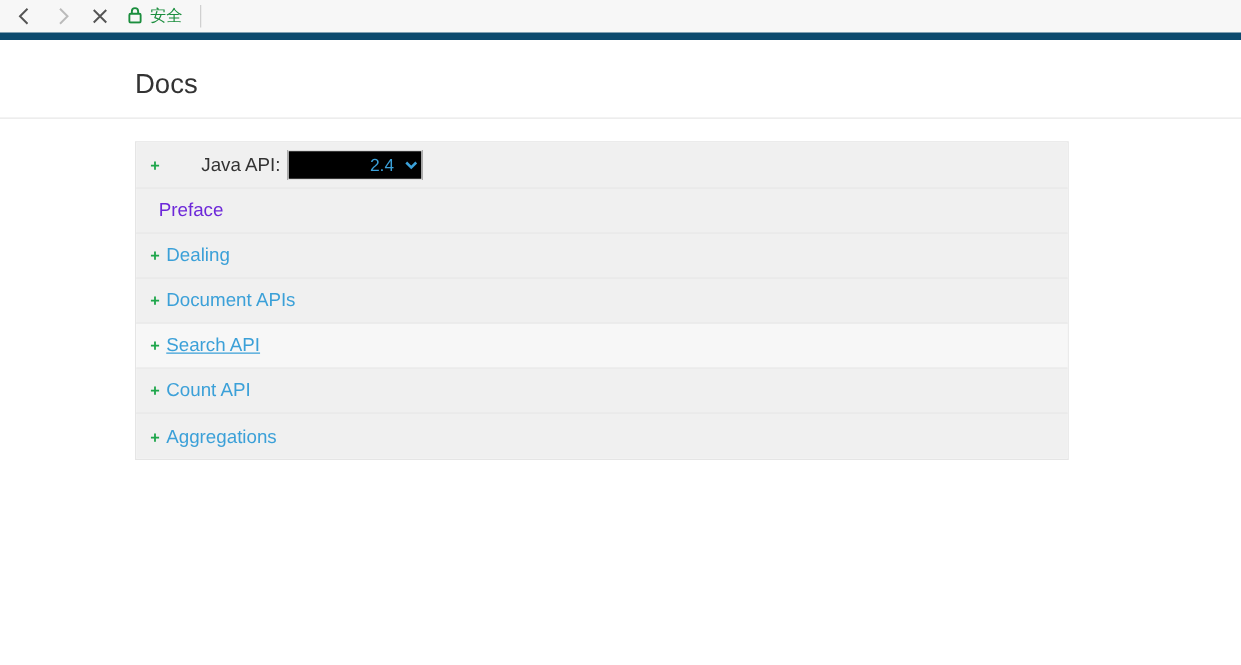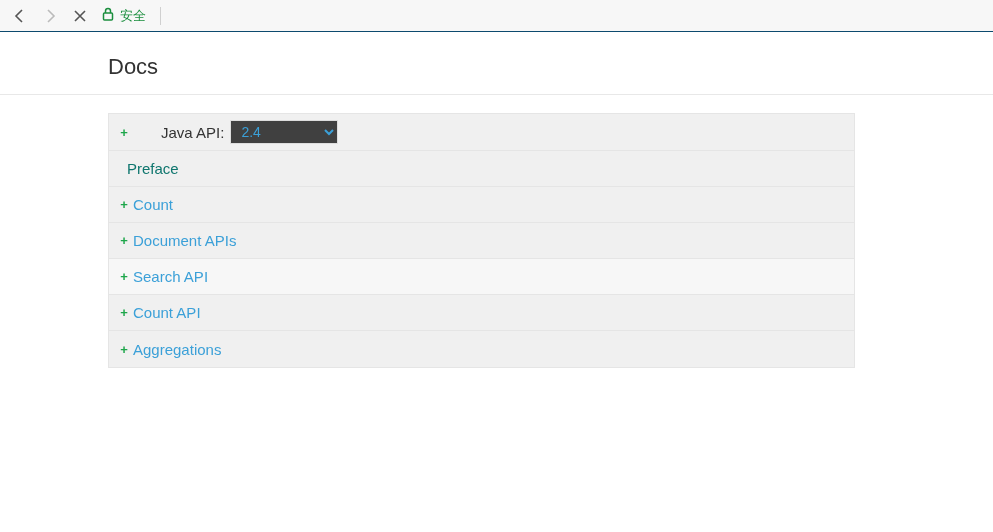--- a/index.html
+++ b/index.html
@@ -5,21 +5,21 @@
   * { margin: 0; padding: 0; box-sizing: border-box; }
   body {
     font-family: "Helvetica Neue", Helvetica, Arial, "Microsoft YaHei", sans-serif;
     background: #ffffff;
     color: #333;
     width: 993px;
   }
   .browser-bar {
     height: 32px;
     background: #f7f7f7;
-    border-bottom: 1px solid #0c4a6e;
+    border-bottom: 6px solid #0c4a6e;
     display: flex;
     align-items: center;
     padding: 0 8px;
     gap: 6px;
     font-size: 13px;
     color: #555;
   }
   .nav-btn {
     width: 24px;
     height: 24px;
@@ -95,37 +95,39 @@
     width: 14px;
     text-align: center;
     margin-right: 2px;
     font-weight: bold;
   }
   .nav-row .label {
     color: #333;
     margin-left: 28px;
   }
   .nav-row a.link {
-    color: #0f766e;
+    color: #6d28d9;
     text-decoration: none;
   }
   .nav-row.active a.link {
+    text-decoration: underline;
   }
   .nav-row.expandable-row a.link {
     color: #3ba0d8;
   }
   .version-select {
     margin-left: 6px;
     height: 24px;
     border: 1px solid #ddd;
-    background: #404040;
+    background: #000000;
     color: #3ba0d8;
     font-size: 14px;
     padding: 0 6px;
     width: 108px;
+    text-align: right;
   }
 
   .highlight-ring {
     position: absolute;
     border: 3px solid #d62222;
     border-radius: 50%;
     pointer-events: none;
     z-index: 10;
   }
 
@@ -174,21 +176,21 @@
         <option>2.4</option>
       </select>
     </div>
 
     <div class="nav-row child-row">
       <a class="link">Preface</a>
     </div>
 
     <div class="nav-row expandable-row">
       <span class="expand-icon">+</span>
-      <a class="link">Count</a>
+      <a class="link">Dealing</a>
     </div>
     <div class="nav-row expandable-row">
       <span class="expand-icon">+</span>
       <a class="link">Document APIs</a>
     </div>
     <div class="nav-row expandable-row active">
       <span class="expand-icon">+</span>
       <a class="link">Search API</a>
     </div>
     <div class="nav-row expandable-row">

